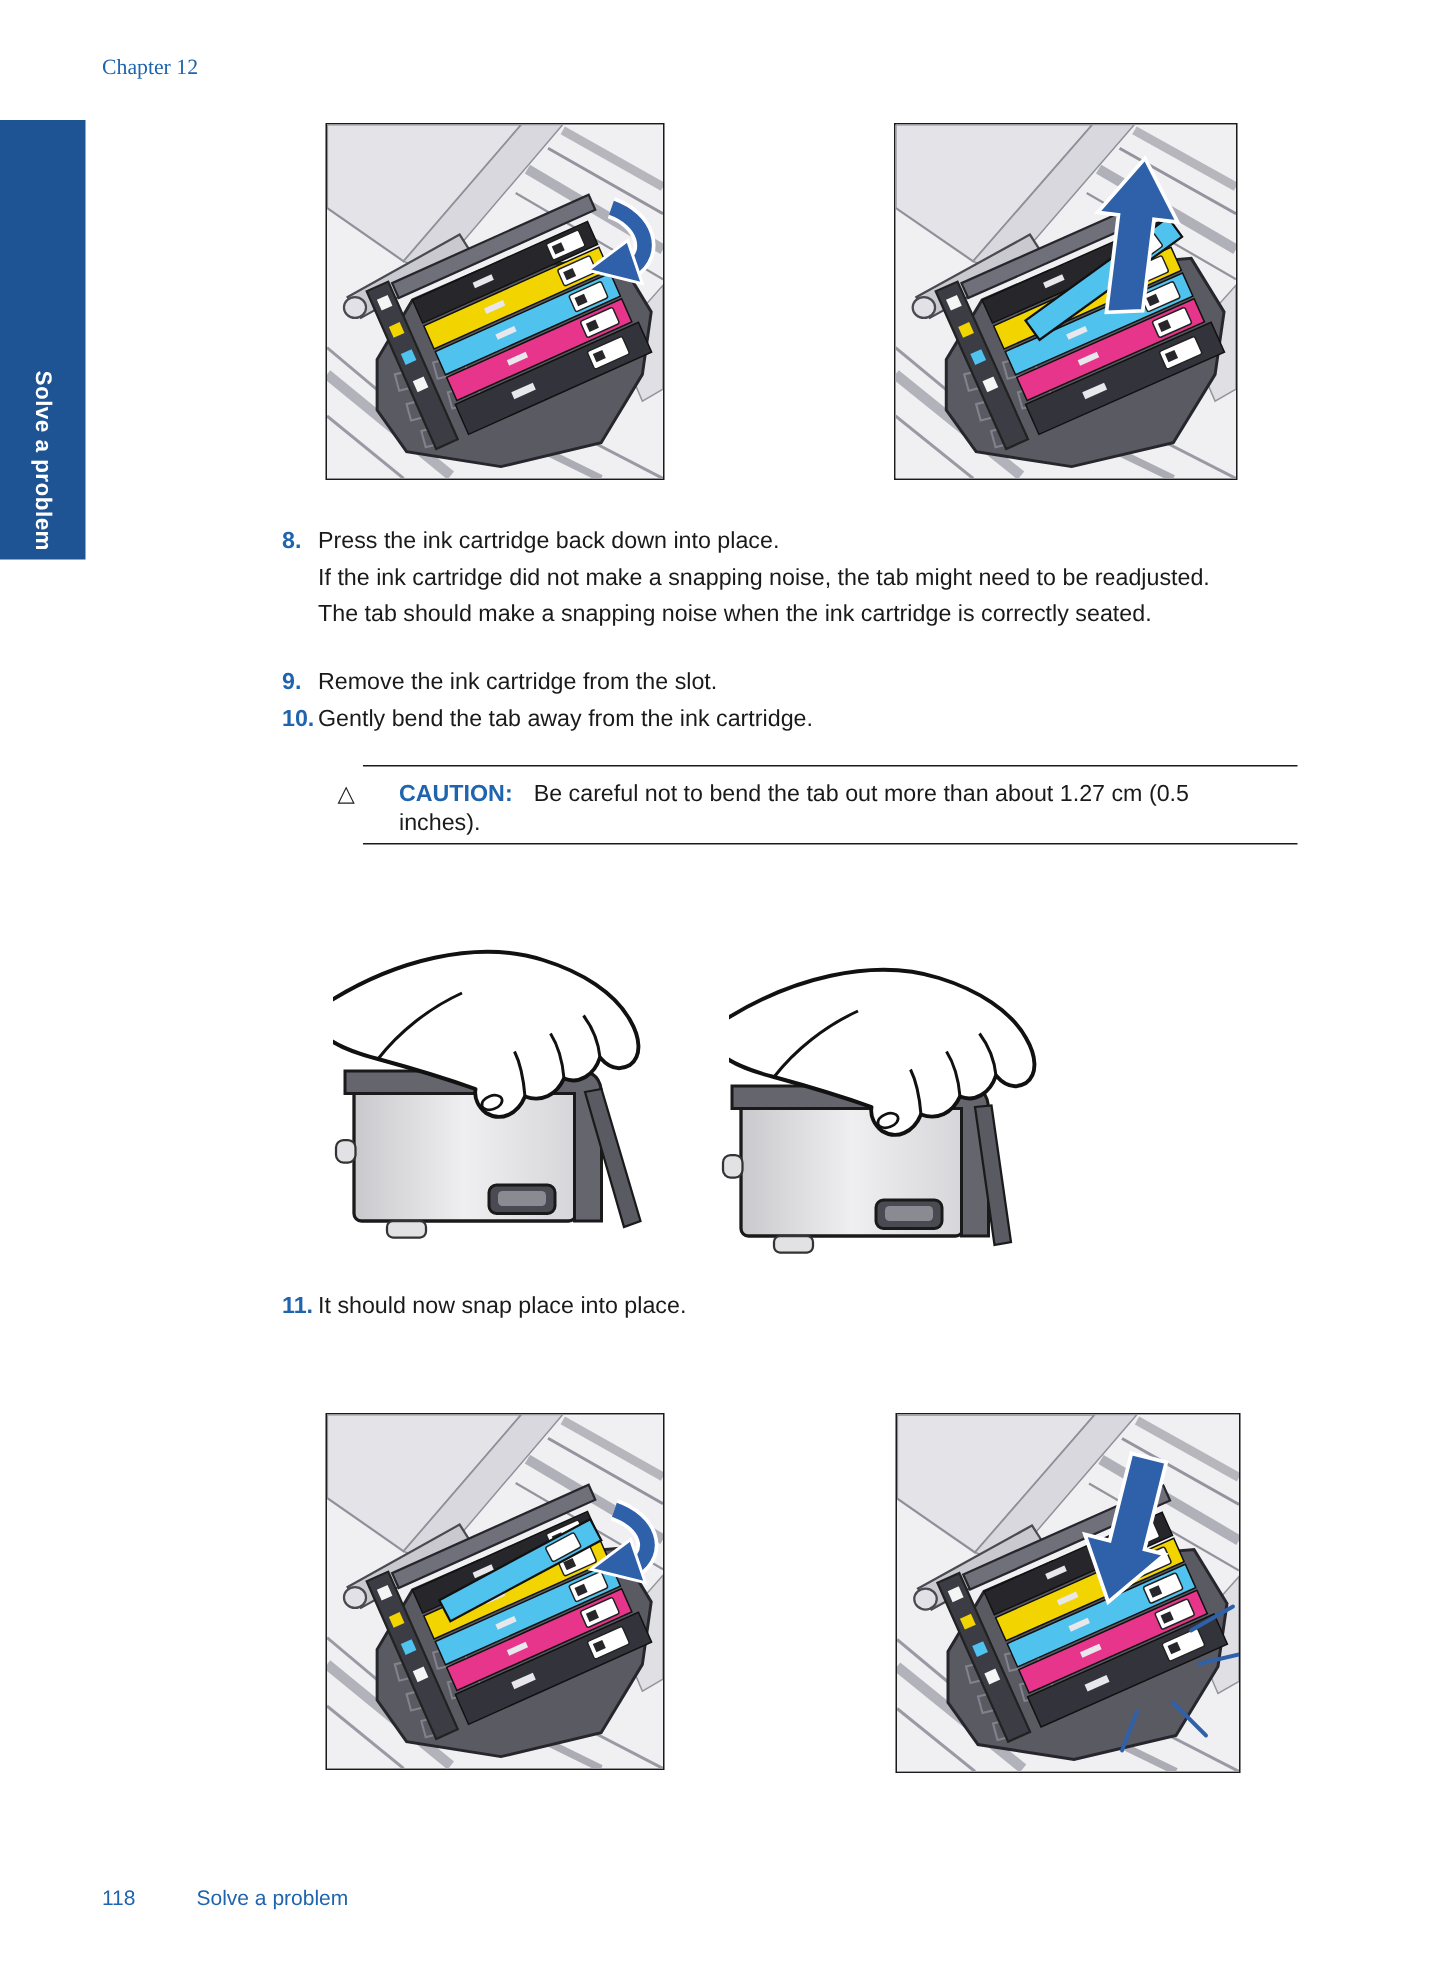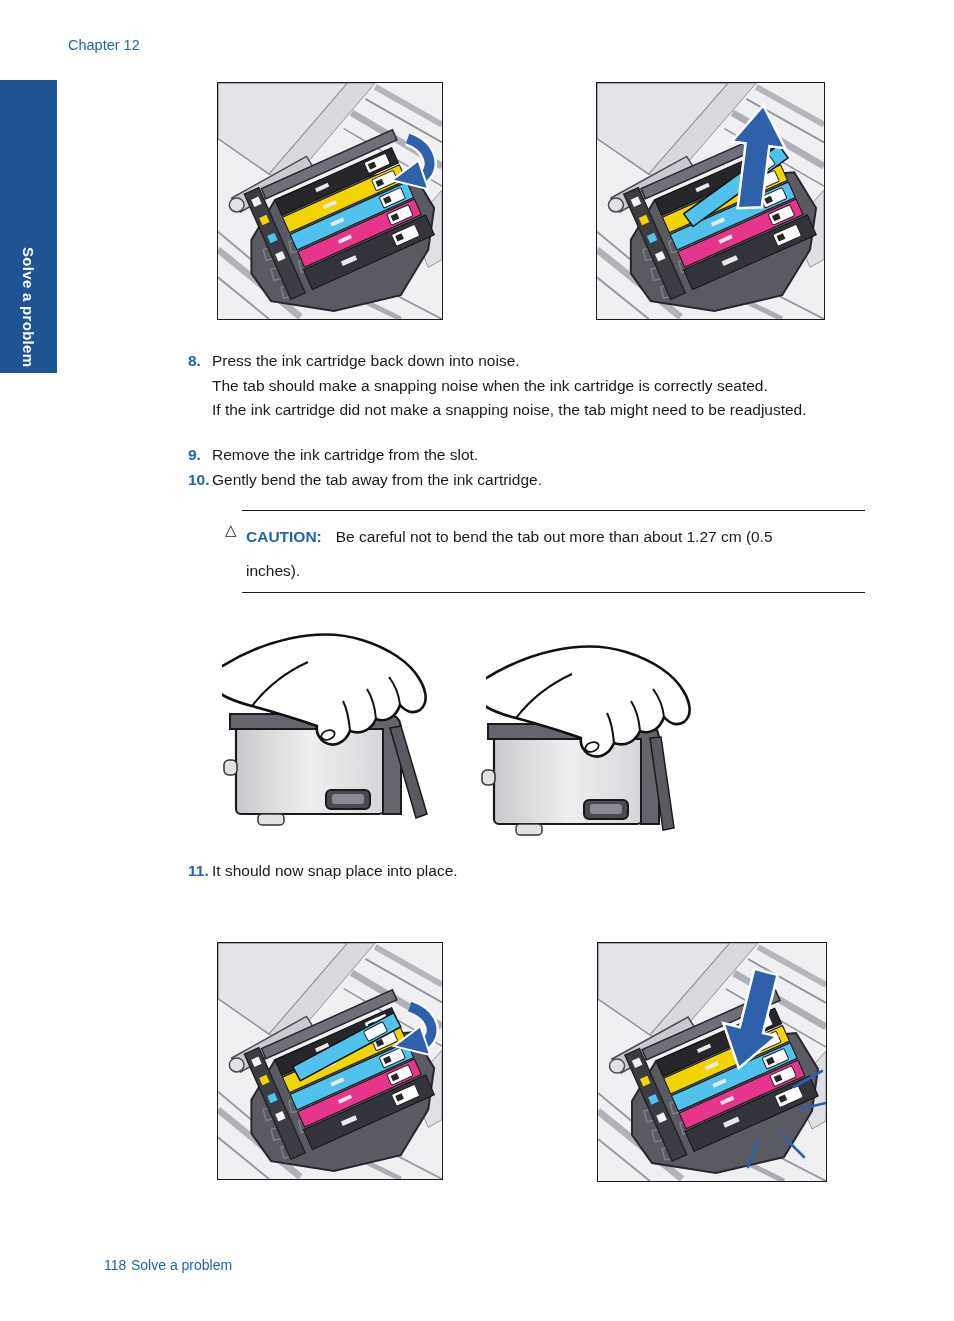--- a/index.html
+++ b/index.html
@@ -7,22 +7,22 @@
   body {
     position:relative;
     width:954px; height:1321px;
     font-family:"Liberation Sans", sans-serif;
     color:#1A1A1A;
     overflow:hidden;
   }
   .abs { position:absolute; }
 
   
-  .chapter-label { left:68px; top:37px; font-size:14.5px; color:#1F64AE; }
-  .footer-num   { left:68px;  top:1257px; font-size:14px; color:#1F64AE;margin-left:36px; }
+  .chapter-label { left:68px; top:37px; font-size:14.5px; color:#1F64AE;font-family:Liberation Serif, serif; }
+  .footer-num   { left:68px;  top:1257px; font-size:14px; color:#1F64AE; }
   .footer-sec   { left:131px; top:1257px; font-size:14px; color:#1F64AE; }
 
   
   .sidebar-tab {
     left:0; top:80px; width:57px; height:293px;
     background:#1E5394;
     display:flex; justify-content:center; align-items:flex-end;
   }
   .sidebar-tab span {
     writing-mode:vertical-rl;
@@ -42,21 +42,21 @@
   
   .caution-box {
     left:242px; top:510px; width:623px;
     border-top:1.5px solid #1A1A1A; border-bottom:1.5px solid #1A1A1A;
     padding:9px 0 4px 0;
   }
   .caution-tri {
     position:absolute; left:-17px; top:11px;
     font-size:15px; color:#1A1A1A; line-height:1;
   }
-  .caution-text { margin-left:4px; width:560px; font-size:15.5px; line-height:34px; }
+  .caution-text { margin-left:24px; width:560px; font-size:15.5px; line-height:19px; }
   .caution-label { color:#1F64AE; font-weight:bold; margin-right:14px; }
 
   
   .fig {
     border:1.5px solid #1A1A1A;
     background:#F0F0F3;
   }
   .fig svg, .handfig svg { display:block; width:100%; height:100%; }
   #fig-top-left     { left:217px; top:82px;  width:226px; height:238px; }
   #fig-top-right    { left:596px; top:82px;  width:229px; height:238px; }
@@ -187,23 +187,23 @@
     </g>
     <g transform="rotate(7 158 80)">
       <polygon points="147,128 147,62 133,62 160,22 187,62 171,62 171,124" fill="#2E61AA" stroke="#FFFFFF" stroke-width="2.5"></polygon>
     </g>
   </svg>
 </div>
 
 <div class="abs step" id="step-8">
   <div class="step-num">8.</div>
   <div class="step-body">
-    <div>Press the ink cartridge back down into noise.</div>
+    <div>Press the ink cartridge back down into place.</div>
+    <div>If the ink cartridge did not make a snapping noise, the tab might need to be readjusted.</div>
     <div>The tab should make a snapping noise when the ink cartridge is correctly seated.</div>
-    <div>If the ink cartridge did not make a snapping noise, the tab might need to be readjusted.</div>
   </div>
 </div>
 
 <div class="abs step" id="step-9">
   <div class="step-num">9.</div>
   <div class="step-body">Remove the ink cartridge from the slot.</div>
 </div>
 
 <div class="abs step" id="step-10">
   <div class="step-num">10.</div>

